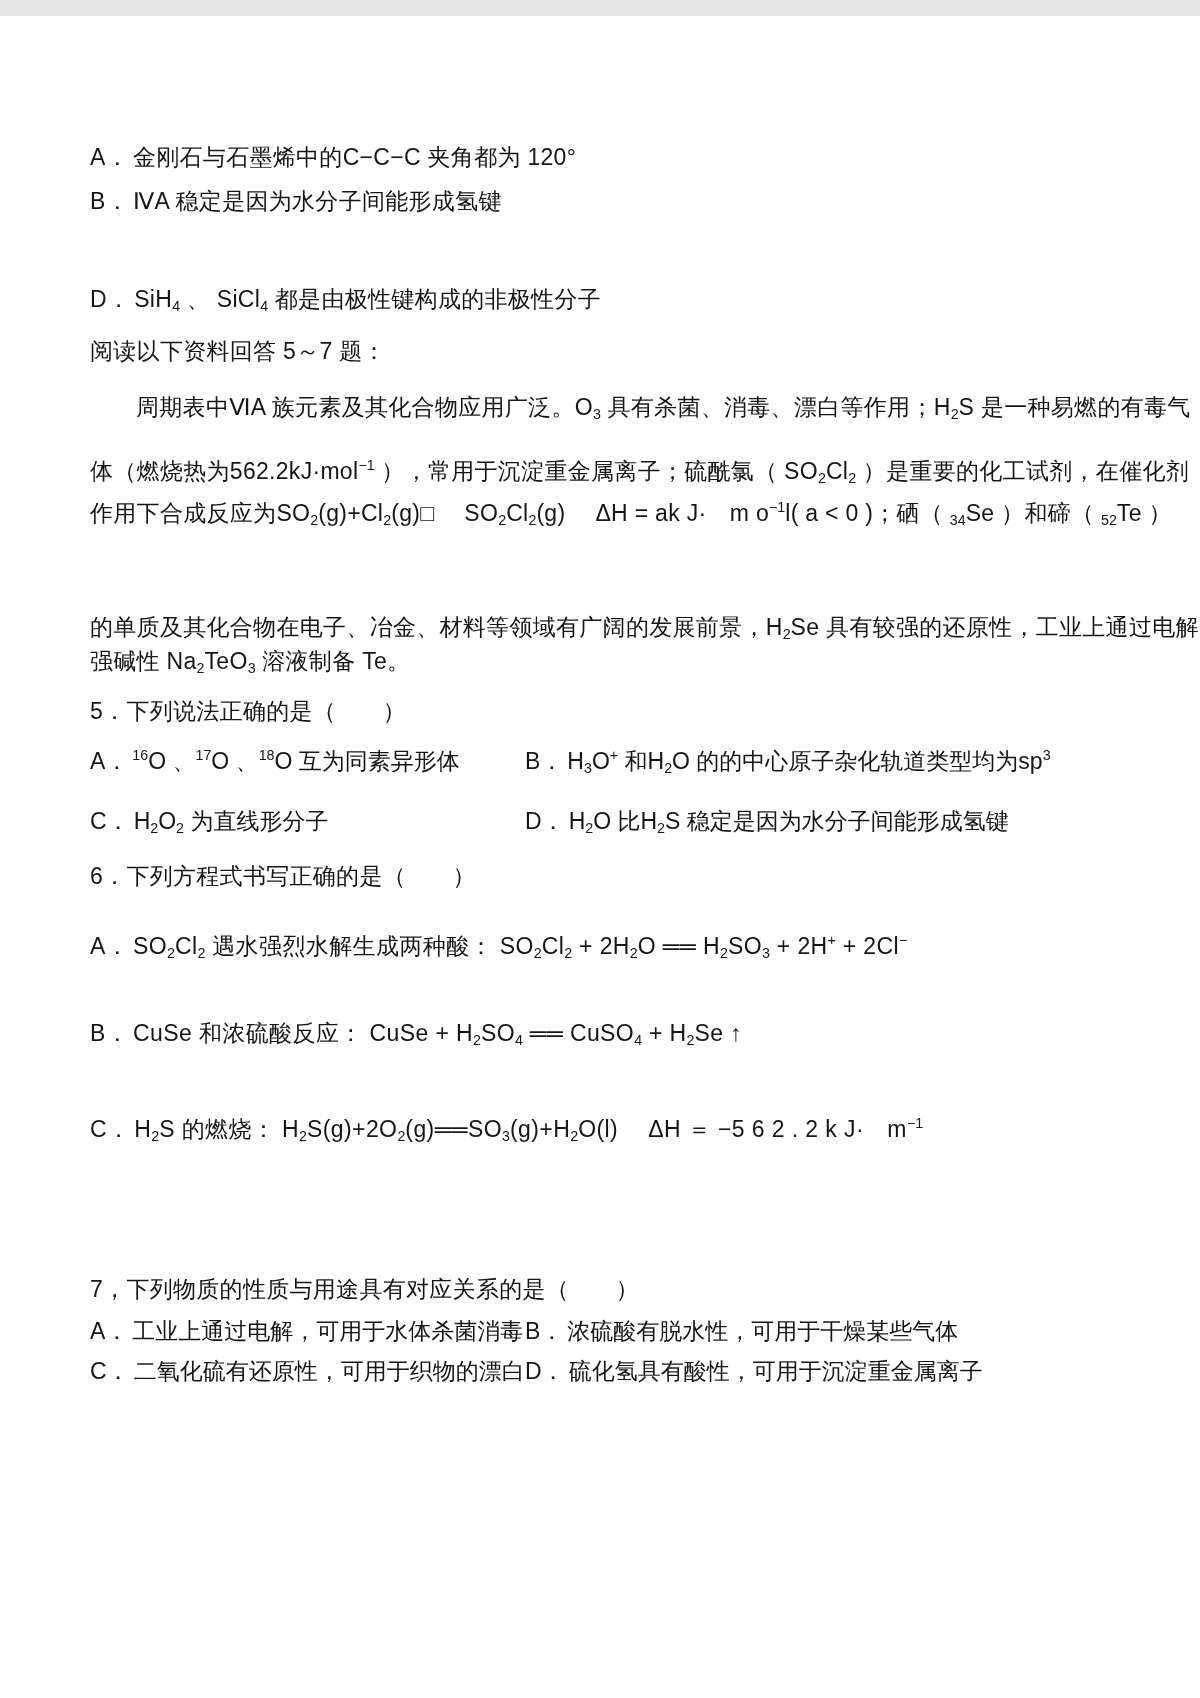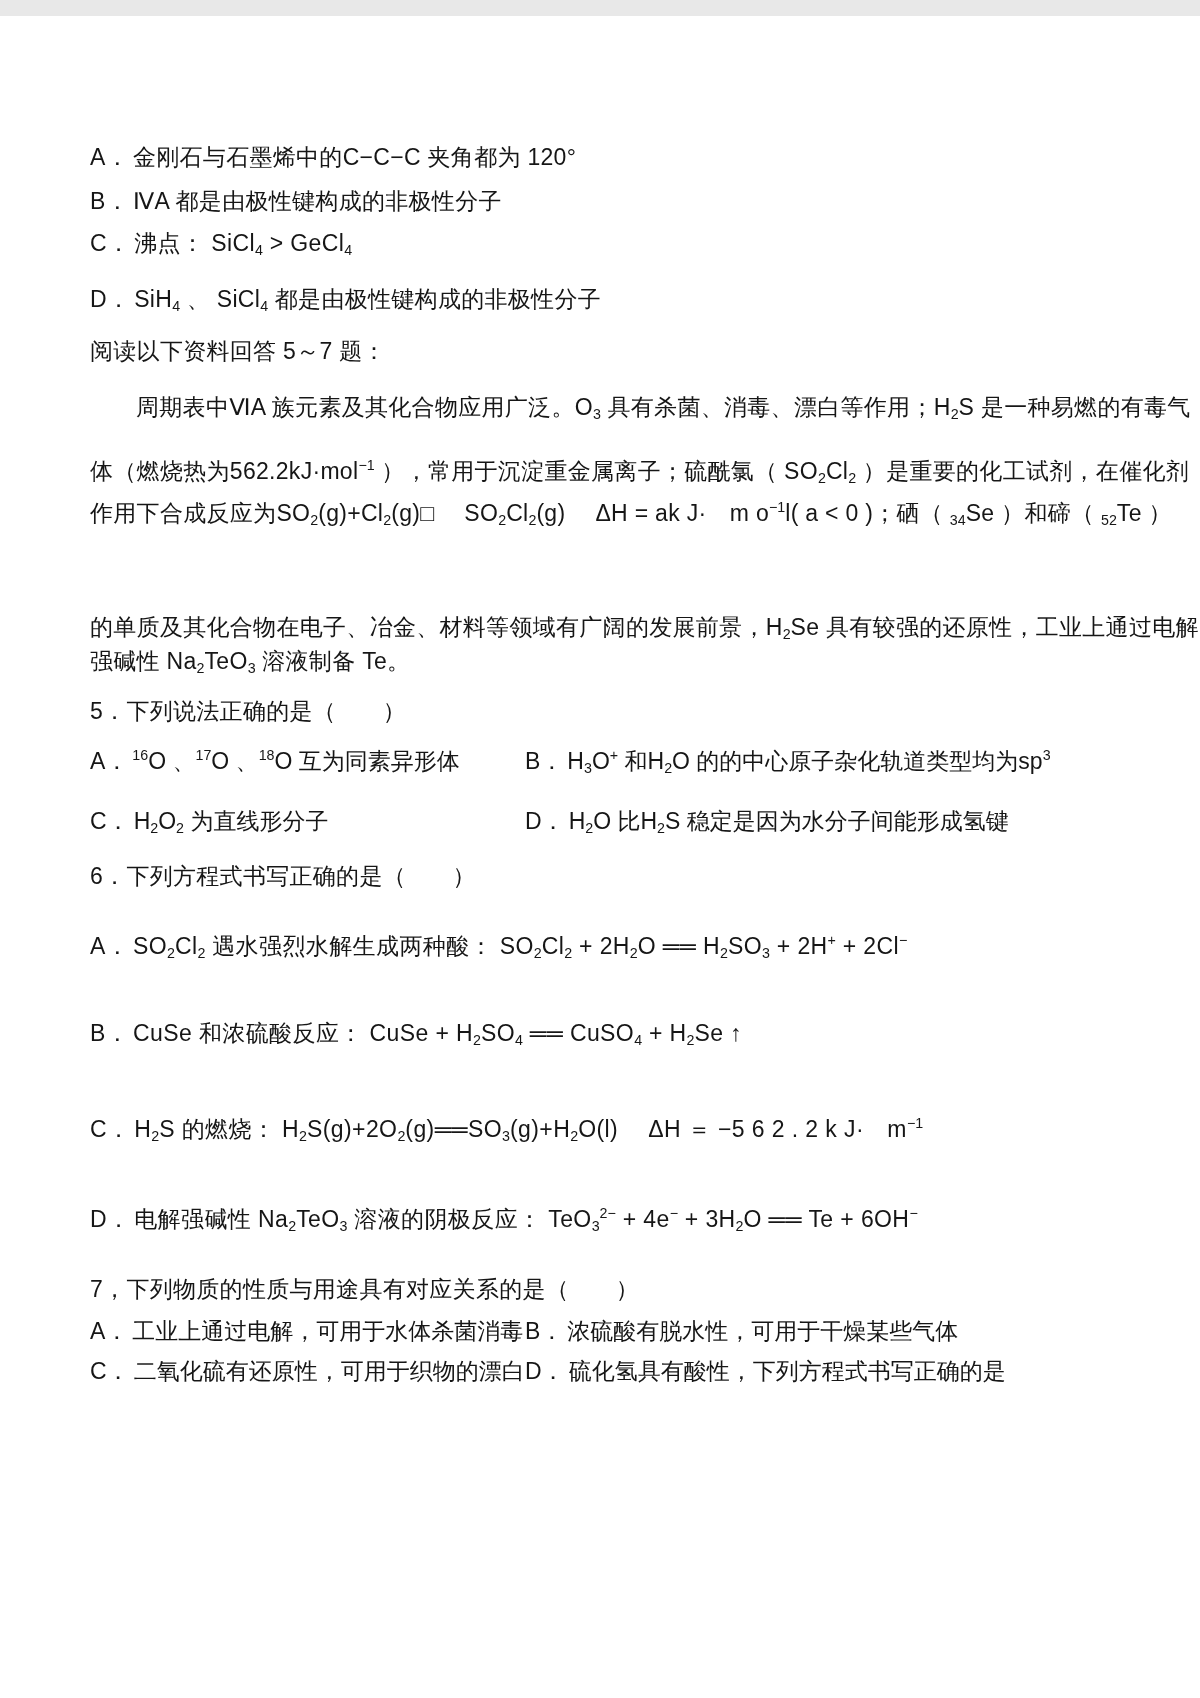--- a/index.html
+++ b/index.html
@@ -33,24 +33,21 @@
 </style>
 </head>
 <body>
 
 <div class="page">
 
   <div class="line" style="top:126px">
     <span class="lab">A．</span><span>金刚石与石墨烯中的C−C−C 夹角都为 120°</span>
   </div>
   <div class="line" style="top:170px">
-    <span class="lab">B．</span><span>ⅣA 都是由极性键构成的非极性分子</span>
-  </div>
-  <div class="line" style="top:212px">
-    <span class="lab">C．</span><span class="eq">沸点： SiCl<sub>4</sub> &gt; GeCl<sub>4</sub></span>
+    <span class="lab">B．</span><span>ⅣA 稳定是因为水分子间能形成氢键</span>
   </div>
   <div class="line" style="top:268px">
     <span class="lab">D．</span><span>SiH<sub>4</sub> 、 SiCl<sub>4</sub> 都是由极性键构成的非极性分子</span>
   </div>
 
   <div class="line" style="top:320px">阅读以下资料回答 5～7 题：</div>
 
   <div class="line indent" style="top:376px">周期表中ⅥA 族元素及其化合物应用广泛。O<sub>3</sub> 具有杀菌、消毒、漂白等作用；H<sub>2</sub>S 是一种易燃的有毒气</div>
   <div class="line" style="top:440px">体（燃烧热为562.2kJ·mol<sup>−1</sup> ），常用于沉淀重金属离子；硫酰氯（ SO<sub>2</sub>Cl<sub>2</sub> ）是重要的化工试剂，在催化剂</div>
   <div class="line" style="top:482px">作用下合成反应为SO<sub>2</sub>(g)+Cl<sub>2</sub>(g)□　 SO<sub>2</sub>Cl<sub>2</sub>(g)　 ΔH = ak J·　m o<sup>−1</sup>l( a &lt; 0 )；硒（ <sub>34</sub>Se ）和碲（ <sub>52</sub>Te ）</div>
@@ -78,36 +75,33 @@
   <div class="line" style="top:845px">6．下列方程式书写正确的是（　　）</div>
   <div class="line" style="top:915px">
     <span class="lab">A．</span><span class="eq">SO<sub>2</sub>Cl<sub>2</sub> 遇水强烈水解生成两种酸： SO<sub>2</sub>Cl<sub>2</sub> + 2H<sub>2</sub>O ══ H<sub>2</sub>SO<sub>3</sub> + 2H<sup>+</sup> + 2Cl<sup>−</sup></span>
   </div>
   <div class="line" style="top:1002px">
     <span class="lab">B．</span><span class="eq">CuSe 和浓硫酸反应： CuSe + H<sub>2</sub>SO<sub>4</sub> ══ CuSO<sub>4</sub> + H<sub>2</sub>Se ↑</span>
   </div>
   <div class="line" style="top:1098px">
     <span class="lab">C．</span><span class="eq">H<sub>2</sub>S 的燃烧： H<sub>2</sub>S(g)+2O<sub>2</sub>(g)══SO<sub>3</sub>(g)+H<sub>2</sub>O(l)　 ΔH ＝ −5 6 2 . 2 k J·　m<sup>−1</sup></span>
   </div>
-  <div class="line" style="top:1188px">
-    <span class="lab">D．</span><span class="eq">电解强碱性 Na<sub>2</sub>TeO<sub>3</sub> 溶液的阴极反应： TeO<sub>3</sub><sup>2−</sup> + 4e<sup>−</sup> + 3H<sub>2</sub>O ══ Te + 6OH<sup>−</sup></span>
-  </div>
 
   <div class="line" style="top:1258px">7，下列物质的性质与用途具有对应关系的是（　　）</div>
   <div class="row" style="top:1300px">
     <div class="col-left">
       <span class="lab">A．</span><span>工业上通过电解，可用于水体杀菌消毒</span>
     </div>
     <div class="col-right">
       <span class="lab">B．</span><span>浓硫酸有脱水性，可用于干燥某些气体</span>
     </div>
   </div>
   <div class="row" style="top:1340px">
     <div class="col-left">
       <span class="lab">C．</span><span>二氧化硫有还原性，可用于织物的漂白</span>
     </div>
     <div class="col-right">
-      <span class="lab">D．</span><span>硫化氢具有酸性，下列方程式书写正确的是</span>
+      <span class="lab">D．</span><span>硫化氢具有酸性，可用于沉淀重金属离子</span>
     </div>
   </div>
 
 
 </div>
 
 </body></html>

